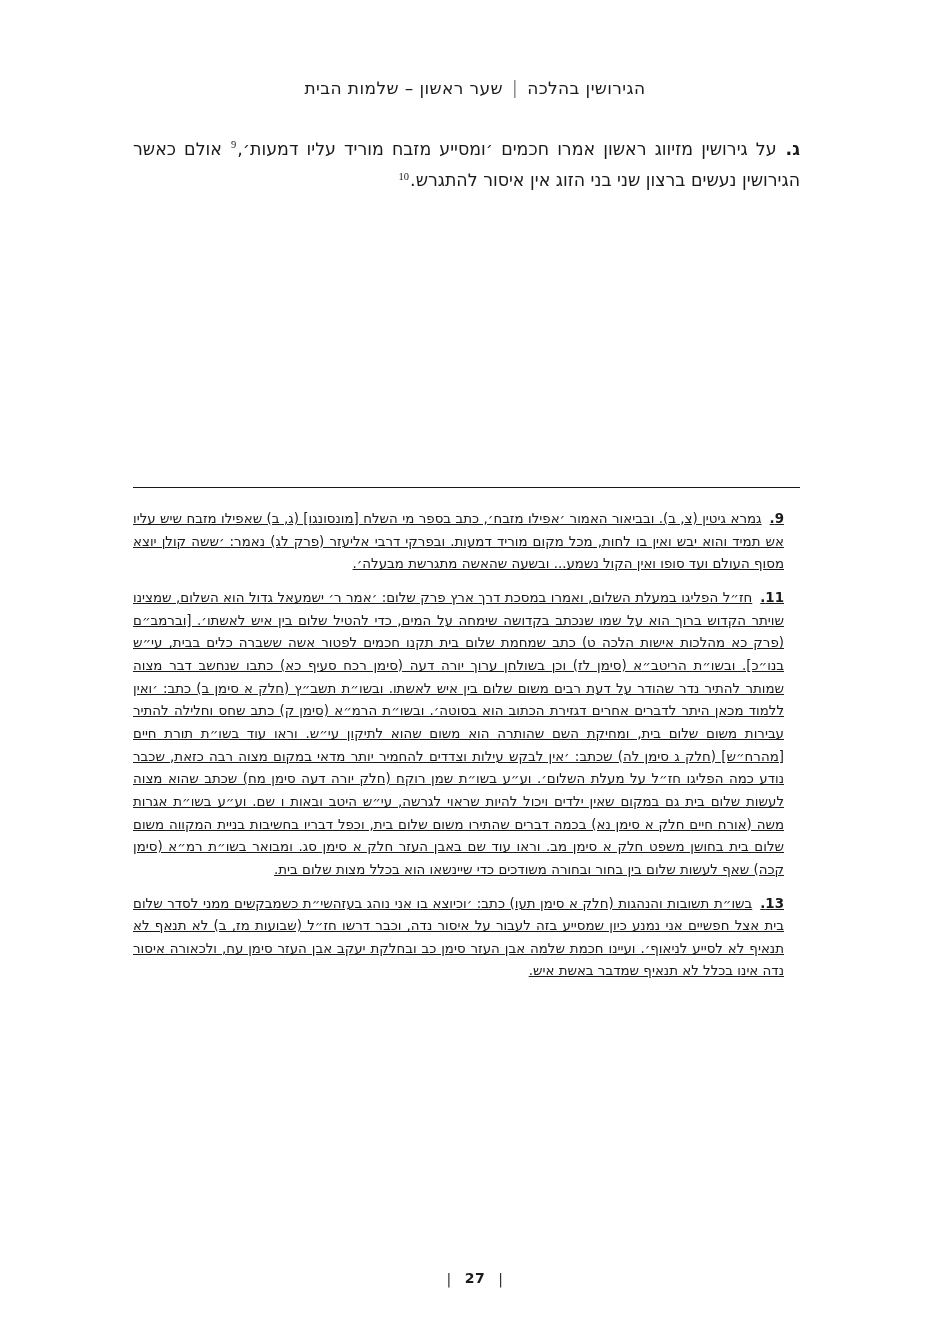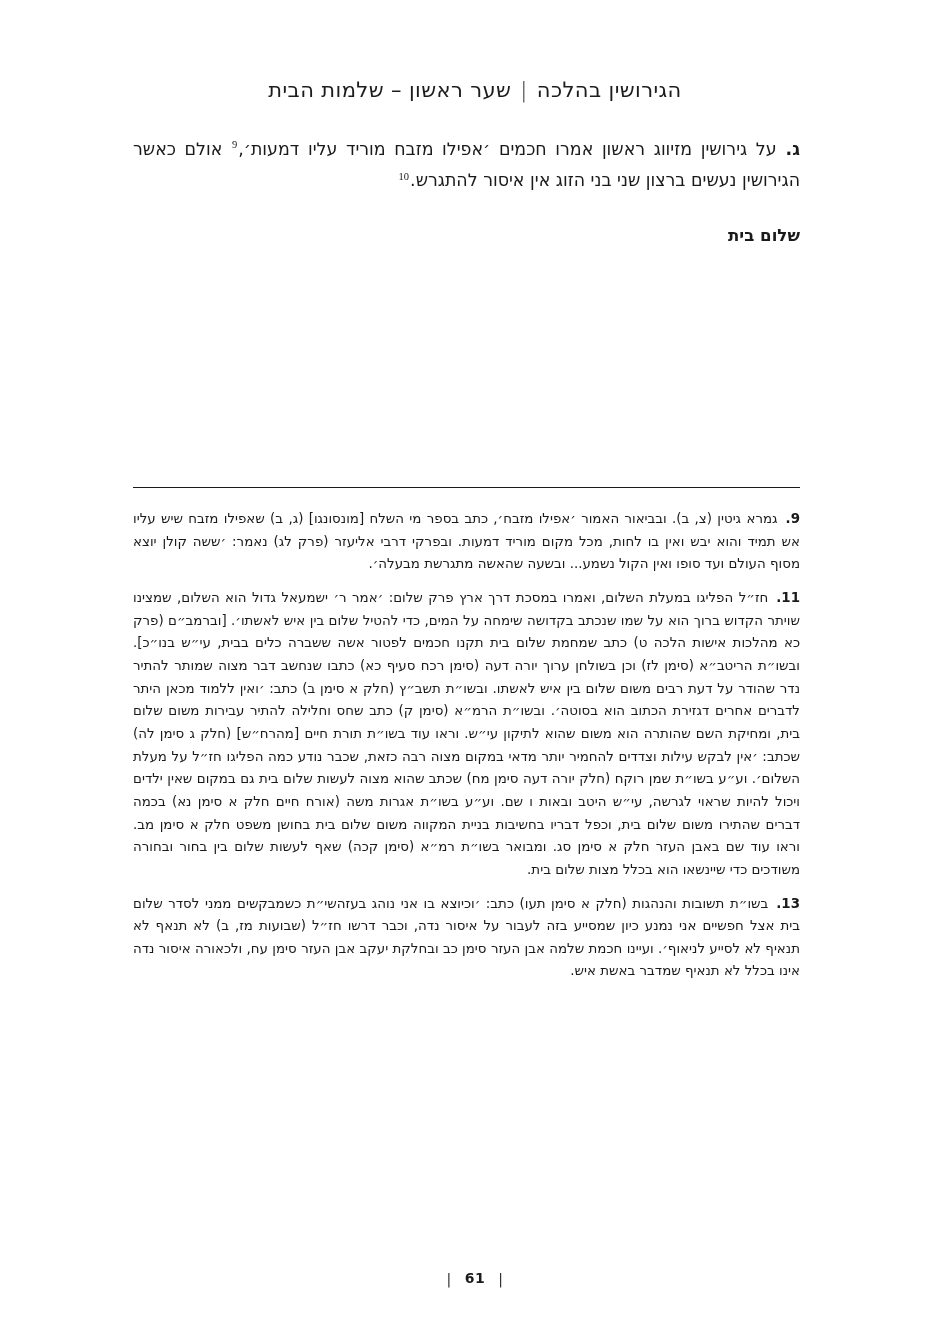--- a/index.html
+++ b/index.html
@@ -25,21 +25,21 @@
   }
 
   
   .running-head {
     position: absolute;
     top: 78px;
     left: 0;
     right: 0;
     text-align: center;
     direction: rtl;
-    font-size: 21px;
+    font-size: 17px;
     letter-spacing: 0.4px;
     color: #1c1c1c;
     white-space: nowrap;
   }
   .running-head .rh-seg { display: inline; }
   .running-head .rh-sep {
     display: inline-block;
     margin: 0 9px;
     color: #2a2a2a;
     font-weight: 300;
@@ -102,23 +102,24 @@
     position: absolute;
     top: 508px;
     right: 150px;
     width: 667px;
     direction: rtl;
     text-align: justify;
   }
   .fn-item {
     font-size: 13.4px;
     line-height: 1.69;
-    margin: 0 0 11px 0;
+    margin: 0 16px 11px 0;
     text-align: justify;
     text-justify: inter-word;
+    text-decoration: underline;
   }
   .fn-item:last-child { margin-bottom: 0; }
   .fn-num {
     font-weight: bold;
     margin-left: 8px;
   }
 
   
   .folio {
     position: absolute;
@@ -144,39 +145,38 @@
 <body>
 
 <div class="page">
 
   <div class="running-head">
     <span class="rh-seg">הגירושין בהלכה</span><span class="rh-sep">|</span><span class="rh-seg">שער ראשון – שלמות הבית</span>
   </div>
 
   <div class="body-col">
 
-    <p class="para p-gimel"><span class="para-marker">ג.</span><span>על גירושין מזיווג ראשון אמרו חכמים ׳אפילו מזבח מוריד עליו דמעות׳,</span><sup class="fn">9</sup><span> אולם כאשר הגירושין נעשים ברצון שני בני הזוג אין איסור להתגרש.</span><sup class="fn">10</sup></p>
+    <p class="para p-gimel"><span class="para-marker">ג.</span><span>על גירושין מזיווג ראשון אמרו חכמים ׳ומסייע מזבח מוריד עליו דמעות׳,</span><sup class="fn">9</sup><span> אולם כאשר הגירושין נעשים ברצון שני בני הזוג אין איסור להתגרש.</span><sup class="fn">10</sup></p>
 
-    <h2 class="subhead">שלום בית</h2>
 
 
 
   </div>
 
   <div class="fn-rule"></div>
 
   <div class="footnotes">
 
     <p class="fn-item"><span class="fn-num">9.</span><span>גמרא גיטין (צ, ב). ובביאור האמור ׳אפילו מזבח׳, כתב בספר מי השלח [מונסונגו] (ג, ב) שאפילו מזבח שיש עליו אש תמיד והוא יבש ואין בו לחות, מכל מקום מוריד דמעות. ובפרקי דרבי אליעזר (פרק לג) נאמר: ׳ששה קולן יוצא מסוף העולם ועד סופו ואין הקול נשמע... ובשעה שהאשה מתגרשת מבעלה׳.</span></p>
 
 
     <p class="fn-item"><span class="fn-num">11.</span><span>חז״ל הפליגו במעלת השלום, ואמרו במסכת דרך ארץ פרק שלום: ׳אמר ר׳ ישמעאל גדול הוא השלום, שמצינו שויתר הקדוש ברוך הוא על שמו שנכתב בקדושה שימחה על המים, כדי להטיל שלום בין איש לאשתו׳. [וברמב״ם (פרק כא מהלכות אישות הלכה ט) כתב שמחמת שלום בית תקנו חכמים לפטור אשה ששברה כלים בבית, עי״ש בנו״כ]. ובשו״ת הריטב״א (סימן לז) וכן בשולחן ערוך יורה דעה (סימן רכח סעיף כא) כתבו שנחשב דבר מצוה שמותר להתיר נדר שהודר על דעת רבים משום שלום בין איש לאשתו. ובשו״ת תשב״ץ (חלק א סימן ב) כתב: ׳ואין ללמוד מכאן היתר לדברים אחרים דגזירת הכתוב הוא בסוטה׳. ובשו״ת הרמ״א (סימן ק) כתב שחס וחלילה להתיר עבירות משום שלום בית, ומחיקת השם שהותרה הוא משום שהוא לתיקון עי״ש. וראו עוד בשו״ת תורת חיים [מהרח״ש] (חלק ג סימן לה) שכתב: ׳אין לבקש עילות וצדדים להחמיר יותר מדאי במקום מצוה רבה כזאת, שכבר נודע כמה הפליגו חז״ל על מעלת השלום׳. וע״ע בשו״ת שמן רוקח (חלק יורה דעה סימן מח) שכתב שהוא מצוה לעשות שלום בית גם במקום שאין ילדים ויכול להיות שראוי לגרשה, עי״ש היטב ובאות ו שם. וע״ע בשו״ת אגרות משה (אורח חיים חלק א סימן נא) בכמה דברים שהתירו משום שלום בית, וכפל דבריו בחשיבות בניית המקווה משום שלום בית בחושן משפט חלק א סימן מב. וראו עוד שם באבן העזר חלק א סימן סג. ומבואר בשו״ת רמ״א (סימן קכה) שאף לעשות שלום בין בחור ובחורה משודכים כדי שיינשאו הוא בכלל מצות שלום בית.</span></p>
 
 
     <p class="fn-item"><span class="fn-num">13.</span><span>בשו״ת תשובות והנהגות (חלק א סימן תעו) כתב: ׳וכיוצא בו אני נוהג בעזהשי״ת כשמבקשים ממני לסדר שלום בית אצל חפשיים אני נמנע כיון שמסייע בזה לעבור על איסור נדה, וכבר דרשו חז״ל (שבועות מז, ב) לא תנאף לא תנאיף לא לסייע לניאוף׳. ועיינו חכמת שלמה אבן העזר סימן כב ובחלקת יעקב אבן העזר סימן עח, ולכאורה איסור נדה אינו בכלל לא תנאיף שמדבר באשת איש.</span></p>
 
   </div>
 
   <div class="folio">
-    <span class="bar">|</span><span>61</span><span class="bar">|</span>
+    <span class="bar">|</span><span>27</span><span class="bar">|</span>
   </div>
 
 </div>
 
 </body></html>

